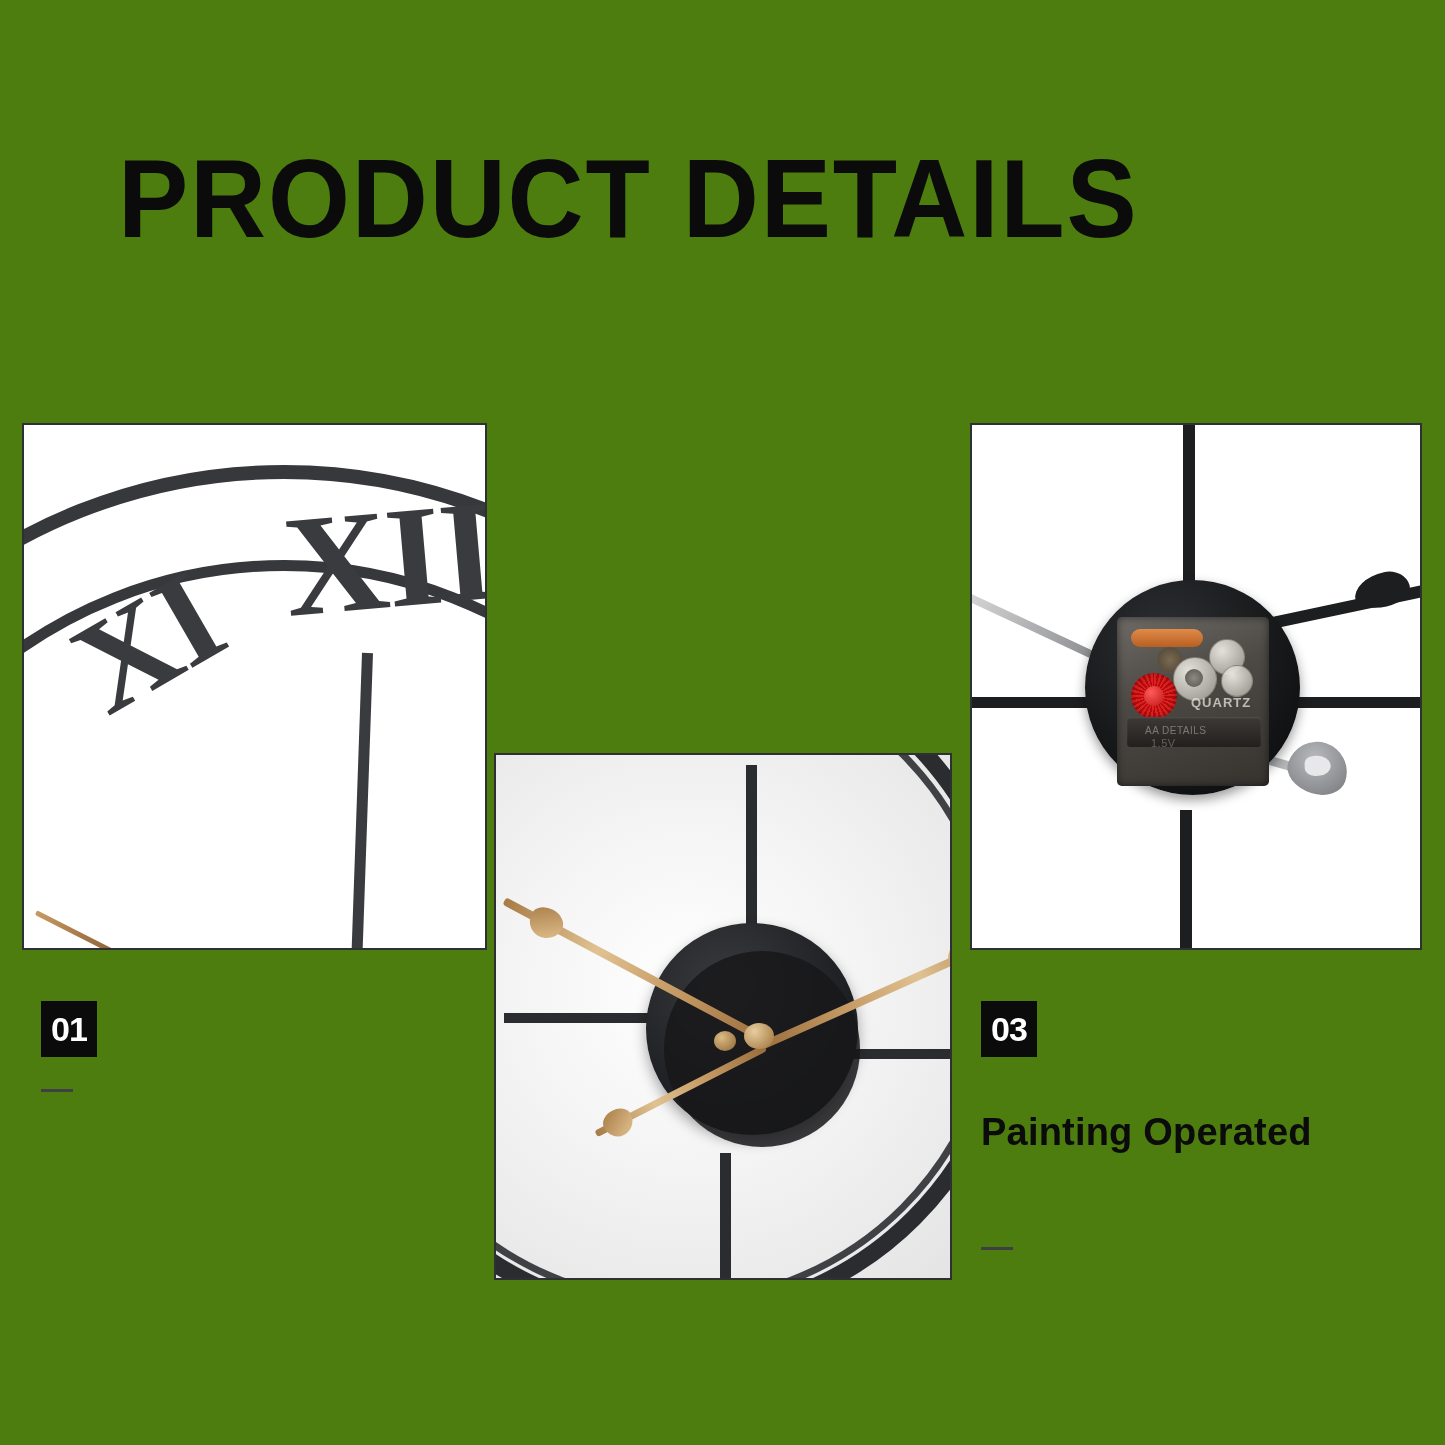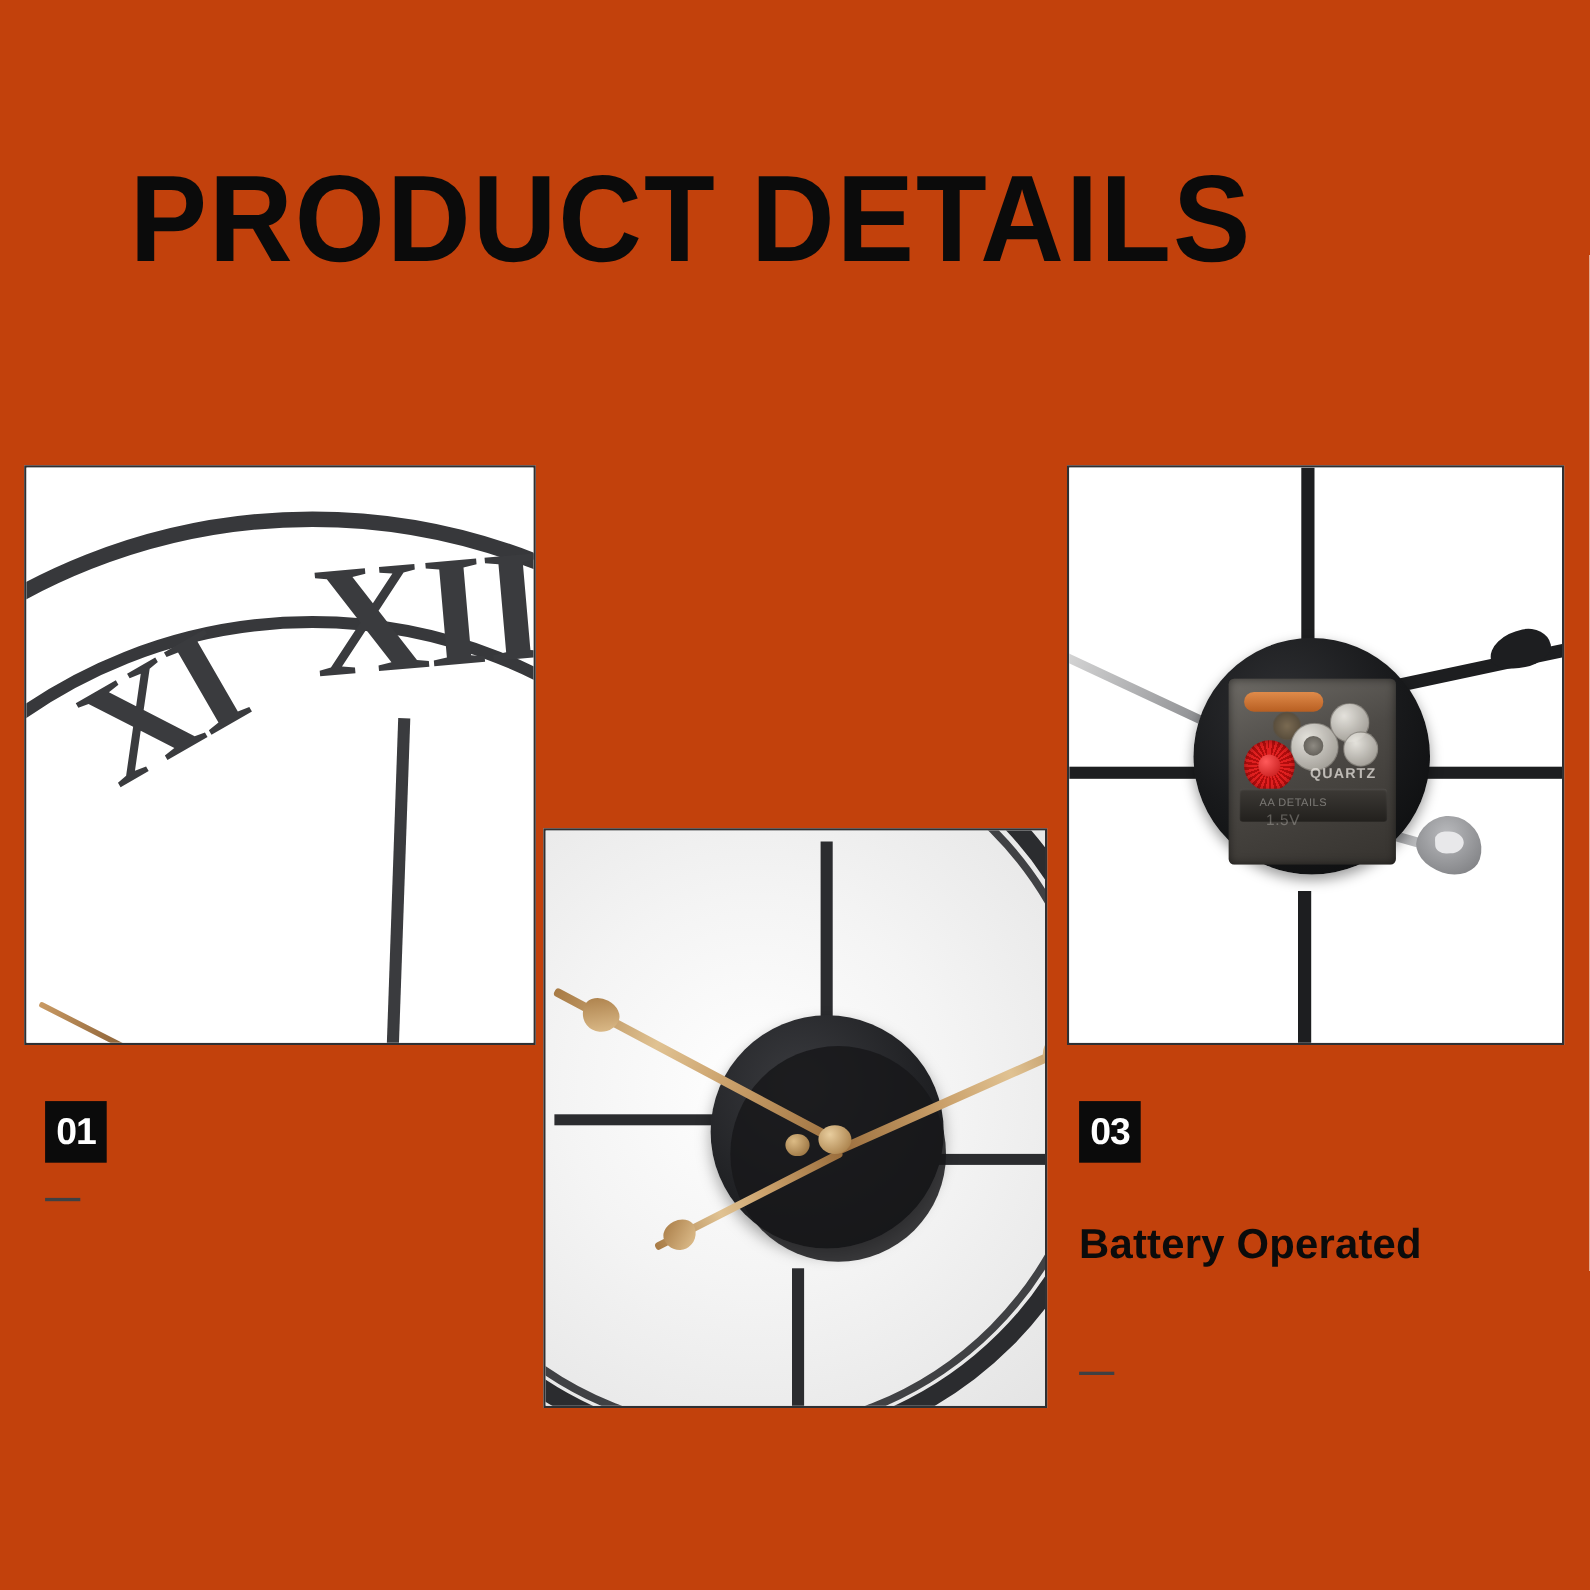--- a/index.html
+++ b/index.html
@@ -9,21 +9,21 @@
     background: #ffffff;
   }
   body {
     font-family: "Liberation Sans", sans-serif;
     -webkit-font-smoothing: antialiased;
   }
   #page {
     position: relative;
     width: 1445px;
     height: 1445px;
-    background: #c2410c;
+    background: #4d7c0f;
     overflow: hidden;
   }
 
   
   .page-title {
     position: absolute;
     left: 118px;
     top: 143px;
     font-size: 112px;
     line-height: 112px;
@@ -310,21 +310,21 @@
     position: absolute;
     left: 28px; top: 108px;
     font-size: 10px;
     letter-spacing: .5px;
     color: rgba(225,222,216,.42);
     font-family: "Liberation Sans", sans-serif;
   }
   .batt-text2 {
     position: absolute;
     left: 34px; top: 120px;
-    font-size: 14px;
+    font-size: 11px;
     letter-spacing: .5px;
     color: rgba(225,222,216,.32);
     font-family: "Liberation Sans", sans-serif;
   }
 
   
   .feature { position: absolute; }
   .feat-01 { left: 41px;  top: 1001px; width: 420px; }
   .feat-02 { left: 511px; top: 466px;  width: 400px; }
   .feat-03 { left: 981px; top: 1001px; width: 420px; }
@@ -443,17 +443,17 @@
   </div>
 
   <div class="feature feat-01">
     <div class="badge">01</div>
     <div class="feat-dash"></div>
   </div>
 
 
   <div class="feature feat-03">
     <div class="badge">03</div>
-    <div class="feat-label">Battery Operated</div>
+    <div class="feat-label">Painting Operated</div>
     <div class="feat-dash"></div>
   </div>
 
 </div>
 
 </body></html>

